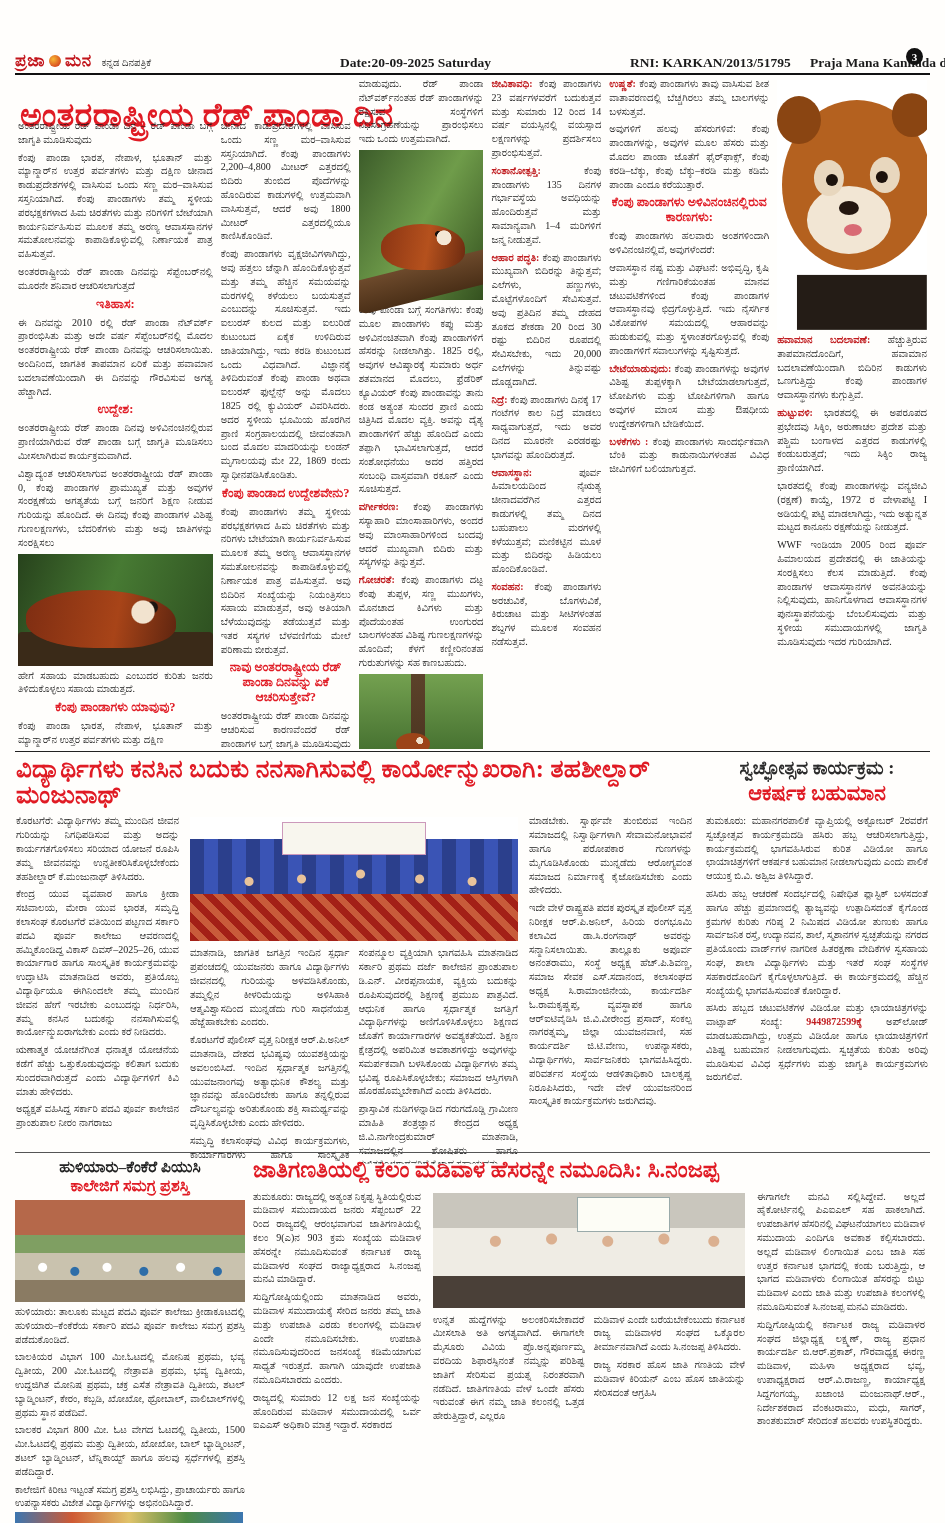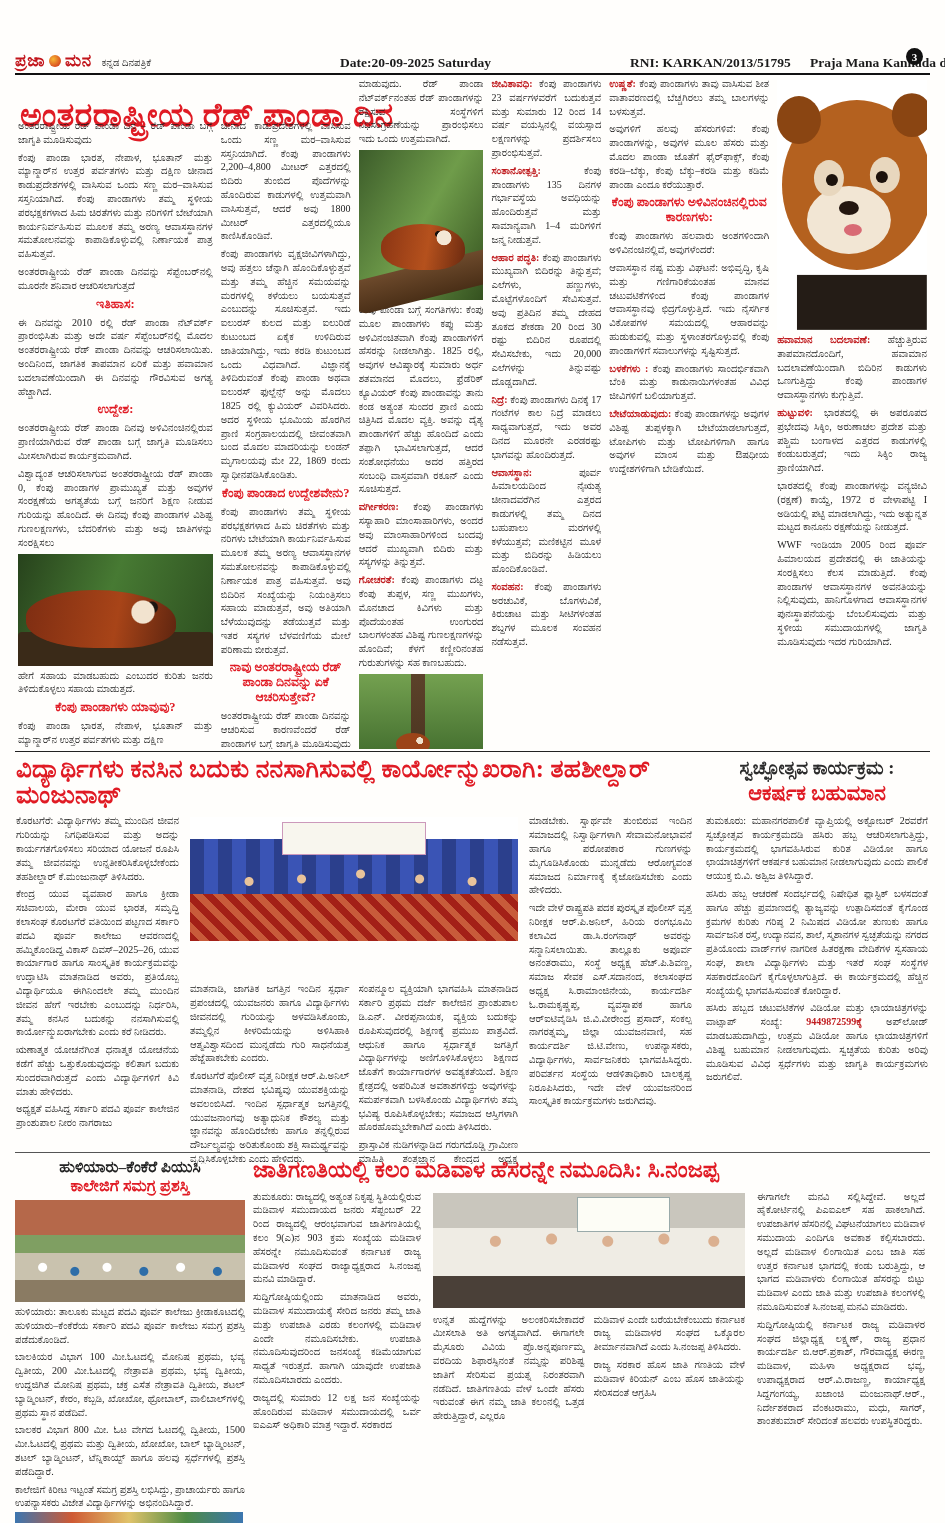--- a/index.html
+++ b/index.html
@@ -95,21 +95,21 @@
   .photo-strip{position:absolute;left:15px;width:228px;top:1512px;height:11px;
       background:linear-gradient(90deg,#3c76b0,#cf5a34,#e0c36a,#4d8a44,#3c76b0);}
   
   .a2{position:absolute;left:16px;top:756px;width:690px;height:394px;}
   .a2-headline{font-size:24.5px;font-weight:bold;color:#e01b24;line-height:1.05;margin:0 0 7px 0;letter-spacing:.3px;}
   .a2-body{display:flex;gap:11px;height:352px;}
   .a2 .c1{width:163px;}
   .a2 .mid{width:328px;}
   .a2 .c4{width:163px;}
   .a2-midcols{display:flex;gap:9px;margin-top:5px;height:218px;}
-  .a2-midcols .mc{width:50%;overflow:hidden;margin-top:36px;}
+  .a2-midcols .mc{width:50%;overflow:hidden;}
   
   .a3{position:absolute;left:706px;top:758px;width:222px;height:392px;overflow:hidden;}
   .a3-h1{font-size:18.5px;font-weight:bold;color:#2b2b2b;text-align:center;margin:0;}
   .a3-h2{font-size:21px;font-weight:bold;color:#e01b24;text-align:center;margin:2px 0 8px 0;}
   
   .a4{position:absolute;left:15px;top:1158px;width:230px;height:354px;overflow:hidden;}
   .a4-h1{font-size:15.5px;font-weight:bold;color:#222;text-align:center;margin:0;}
   .a4-h2{font-size:16px;font-weight:bold;color:#e01b24;text-align:center;margin:1px 0 5px 0;}
   
   .a5{position:absolute;left:253px;top:1158px;width:675px;height:360px;}
@@ -188,22 +188,22 @@
         <p class="bp"><span class="lead">ಆವಾಸಸ್ಥಾನ:</span> <span>ಪೂರ್ವ ಹಿಮಾಲಯದಿಂದ ನೈಋತ್ಯ ಚೀನಾದವರೆಗಿನ ಎತ್ತರದ ಕಾಡುಗಳಲ್ಲಿ ತಮ್ಮ ದಿನದ ಬಹುಪಾಲು ಮರಗಳಲ್ಲಿ ಕಳೆಯುತ್ತವೆ; ಮಣಿಕಟ್ಟಿನ ಮೂಳೆ ಮತ್ತು ಬಿದಿರನ್ನು ಹಿಡಿಯಲು ಹೊಂದಿಕೊಂಡಿವೆ.</span></p>
         <p class="bp"><span class="lead">ಸಂವಹನ:</span> <span>ಕೆಂಪು ಪಾಂಡಾಗಳು ಅರಚುವಿಕೆ, ಬೊಗಳುವಿಕೆ, ಕಿರುಚಾಟ ಮತ್ತು ಸೀಟಿಗಳಂತಹ ಶಬ್ದಗಳ ಮೂಲಕ ಸಂವಹನ ನಡೆಸುತ್ತವೆ.</span></p>
       </div>
 
       <div class="col c5">
         <p class="bp"><span class="lead">ಉಷ್ಣತೆ:</span> <span>ಕೆಂಪು ಪಾಂಡಾಗಳು ತಾವು ವಾಸಿಸುವ ಶೀತ ವಾತಾವರಣದಲ್ಲಿ ಬೆಚ್ಚಗಿರಲು ತಮ್ಮ ಬಾಲಗಳನ್ನು ಬಳಸುತ್ತವೆ.</span></p>
         <p class="bp">ಅವುಗಳಿಗೆ ಹಲವು ಹೆಸರುಗಳಿವೆ: ಕೆಂಪು ಪಾಂಡಾಗಳನ್ನು, ಅವುಗಳ ಮೂಲ ಹೆಸರು ಮತ್ತು ಮೊದಲ ಪಾಂಡಾ ಜೊತೆಗೆ ಫೈರ್‌ಫಾಕ್ಸ್, ಕೆಂಪು ಕರಡಿ–ಬೆಕ್ಕು, ಕೆಂಪು ಬೆಕ್ಕು–ಕರಡಿ ಮತ್ತು ಕಡಿಮೆ ಪಾಂಡಾ ಎಂದೂ ಕರೆಯುತ್ತಾರೆ.</p>
         <h3 class="subhead">ಕೆಂಪು ಪಾಂಡಾಗಳು ಅಳಿವಿನಂಚಿನಲ್ಲಿರುವ ಕಾರಣಗಳು:</h3>
         <p class="bp">ಕೆಂಪು ಪಾಂಡಾಗಳು ಹಲವಾರು ಅಂಶಗಳಿಂದಾಗಿ ಅಳಿವಿನಂಚಿನಲ್ಲಿವೆ, ಅವುಗಳೆಂದರೆ:</p>
         <p class="bp">ಆವಾಸಸ್ಥಾನ ನಷ್ಟ ಮತ್ತು ವಿಘಟನೆ: ಅಭಿವೃದ್ಧಿ, ಕೃಷಿ ಮತ್ತು ಗಣಿಗಾರಿಕೆಯಂತಹ ಮಾನವ ಚಟುವಟಿಕೆಗಳಿಂದ ಕೆಂಪು ಪಾಂಡಾಗಳ ಆವಾಸಸ್ಥಾನವು ಛಿದ್ರಗೊಳ್ಳುತ್ತಿದೆ. ಇದು ನೈಸರ್ಗಿಕ ವಿಕೋಪಗಳ ಸಮಯದಲ್ಲಿ ಆಹಾರವನ್ನು ಹುಡುಕುವಲ್ಲಿ ಮತ್ತು ಸ್ಥಳಾಂತರಗೊಳ್ಳುವಲ್ಲಿ ಕೆಂಪು ಪಾಂಡಾಗಳಿಗೆ ಸವಾಲುಗಳನ್ನು ಸೃಷ್ಟಿಸುತ್ತದೆ.</p>
+        <p class="bp"><span class="lead">ಬೇಟೆಯಾಡುವುದು:</span> <span>ಕೆಂಪು ಪಾಂಡಾಗಳನ್ನು ಅವುಗಳ ವಿಶಿಷ್ಟ ತುಪ್ಪಳಕ್ಕಾಗಿ ಬೇಟೆಯಾಡಲಾಗುತ್ತದೆ, ಟೋಪಿಗಳು ಮತ್ತು ಟೋಪಿಗಳಿಗಾಗಿ ಹಾಗೂ ಅವುಗಳ ಮಾಂಸ ಮತ್ತು ಔಷಧೀಯ ಉದ್ದೇಶಗಳಿಗಾಗಿ ಬೇಡಿಕೆಯಿದೆ.</span></p>
         <p class="bp"><span class="lead">ಬಳಕೆಗಳು :</span> <span>ಕೆಂಪು ಪಾಂಡಾಗಳು ಸಾಂದರ್ಭಿಕವಾಗಿ ಬೆಂಕಿ ಮತ್ತು ಕಾಡುನಾಯಿಗಳಂತಹ ವಿವಿಧ ಜೀವಿಗಳಿಗೆ ಬಲಿಯಾಗುತ್ತವೆ.</span></p>
-        <p class="bp"><span class="lead">ಬೇಟೆಯಾಡುವುದು:</span> <span>ಕೆಂಪು ಪಾಂಡಾಗಳನ್ನು ಅವುಗಳ ವಿಶಿಷ್ಟ ತುಪ್ಪಳಕ್ಕಾಗಿ ಬೇಟೆಯಾಡಲಾಗುತ್ತದೆ, ಟೋಪಿಗಳು ಮತ್ತು ಟೋಪಿಗಳಿಗಾಗಿ ಹಾಗೂ ಅವುಗಳ ಮಾಂಸ ಮತ್ತು ಔಷಧೀಯ ಉದ್ದೇಶಗಳಿಗಾಗಿ ಬೇಡಿಕೆಯಿದೆ.</span></p>
       </div>
 
       <div class="col c6">
         <div class="ph ph-face">
           <svg viewBox="0 0 150 250">
             <rect width="150" height="250" fill="#ffffff"></rect>
             <ellipse cx="80" cy="105" rx="75" ry="85" fill="#b4611f"></ellipse>
             <ellipse cx="22" cy="40" rx="22" ry="24" fill="#8a4512"></ellipse>
             <ellipse cx="135" cy="35" rx="20" ry="22" fill="#8a4512"></ellipse>
             <ellipse cx="72" cy="140" rx="42" ry="34" fill="#f2e6d4"></ellipse>

